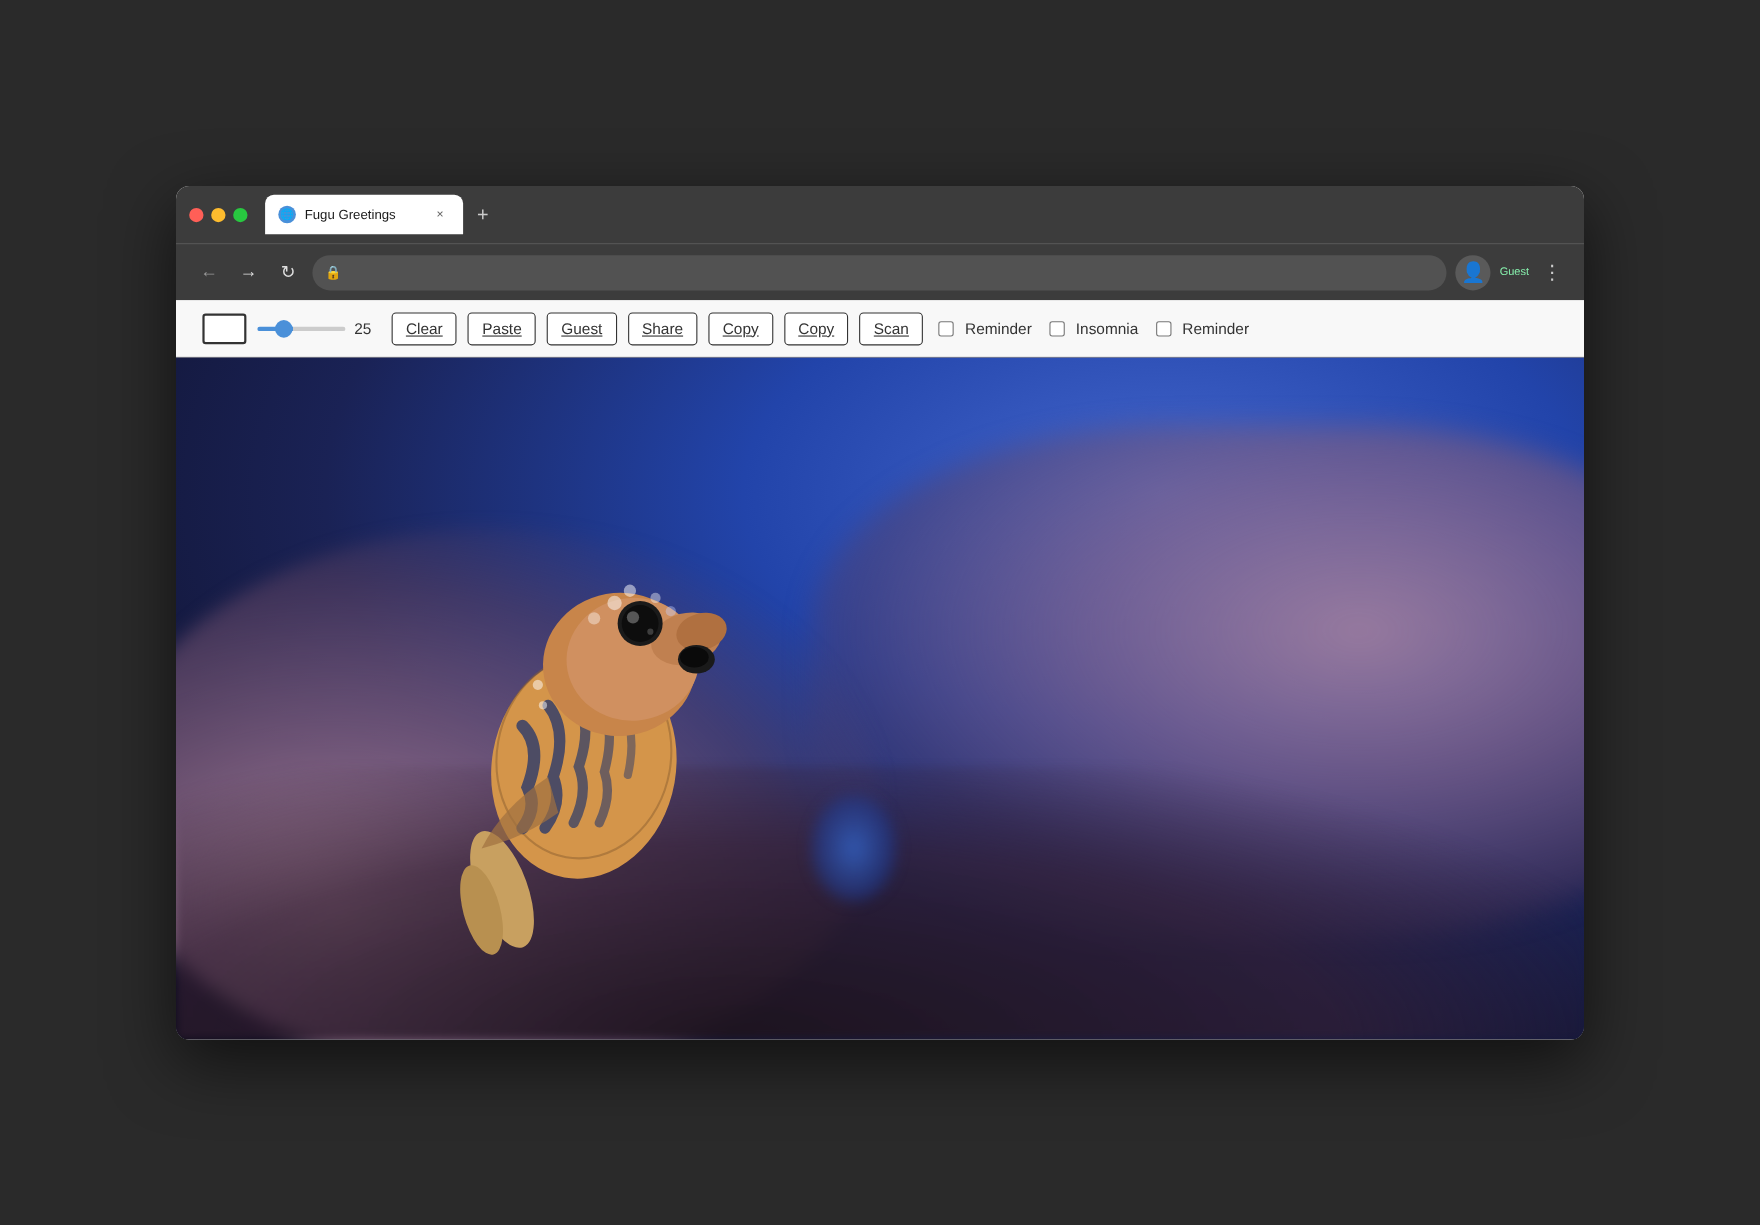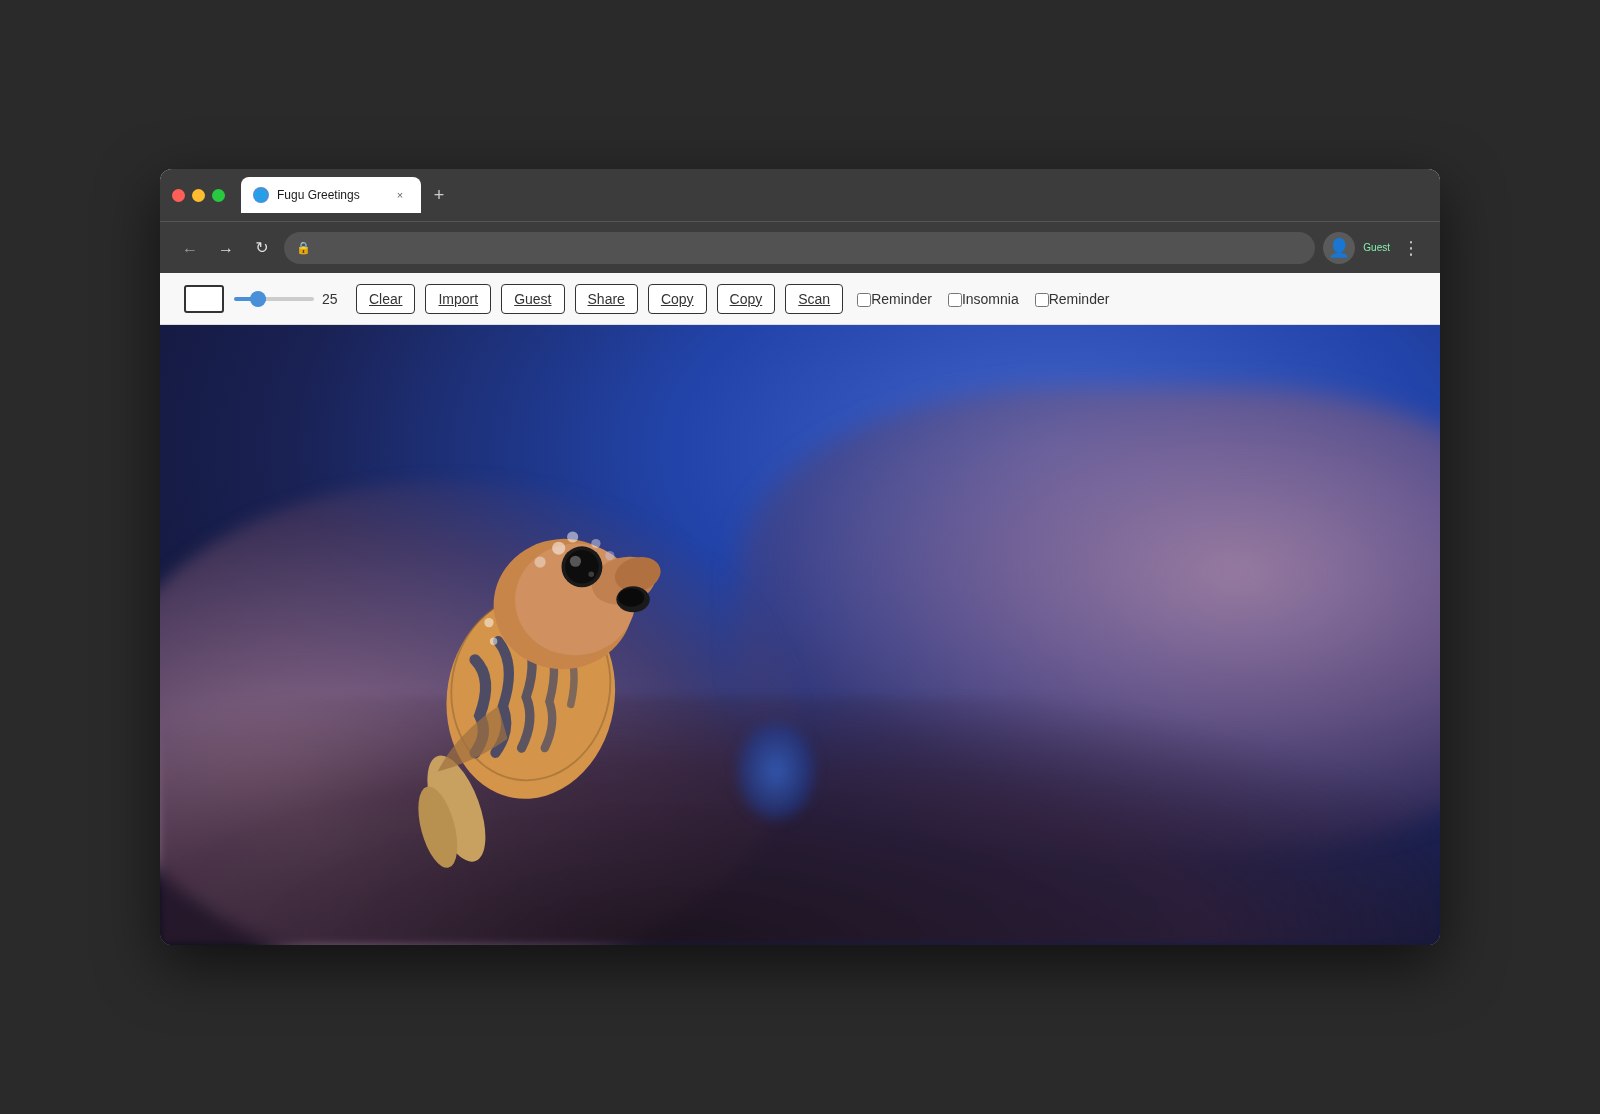--- a/index.html
+++ b/index.html
@@ -254,22 +254,22 @@
 
     .checkbox-group {
       display: flex;
       align-items: center;
       gap: 16px;
       margin-left: 4px;
     }
 
     .checkbox-item {
       display: flex;
-      align-items: flex-end;
-      gap: 0;
+      align-items: center;
+      gap: 10px;
       font-size: 14px;
       color: #333;
       cursor: pointer;
     }
 
     .checkbox-item input[type="checkbox"] {
       width: 14px;
       height: 14px;
       cursor: pointer;
     }
@@ -395,21 +395,21 @@
     <div class="menu-dots">⋮</div>
   </div>
 
   <div class="toolbar">
     <div class="color-swatch"></div>
     <div class="slider-container">
       <input type="range" class="size-slider" min="1" max="100" value="25" style="">
       <span class="size-value">25</span>
     </div>
     <button class="toolbar-btn">Clear</button>
-    <button class="toolbar-btn">Import</button>
+    <button class="toolbar-btn">Paste</button>
     <button class="toolbar-btn">Guest</button>
     <button class="toolbar-btn">Share</button>
     <button class="toolbar-btn">Copy</button>
     <button class="toolbar-btn">Copy</button>
     <button class="toolbar-btn">Scan</button>
     <div class="checkbox-group">
       <label class="checkbox-item">
         <input type="checkbox" style="">
         <span>Reminder</span>
       </label>

